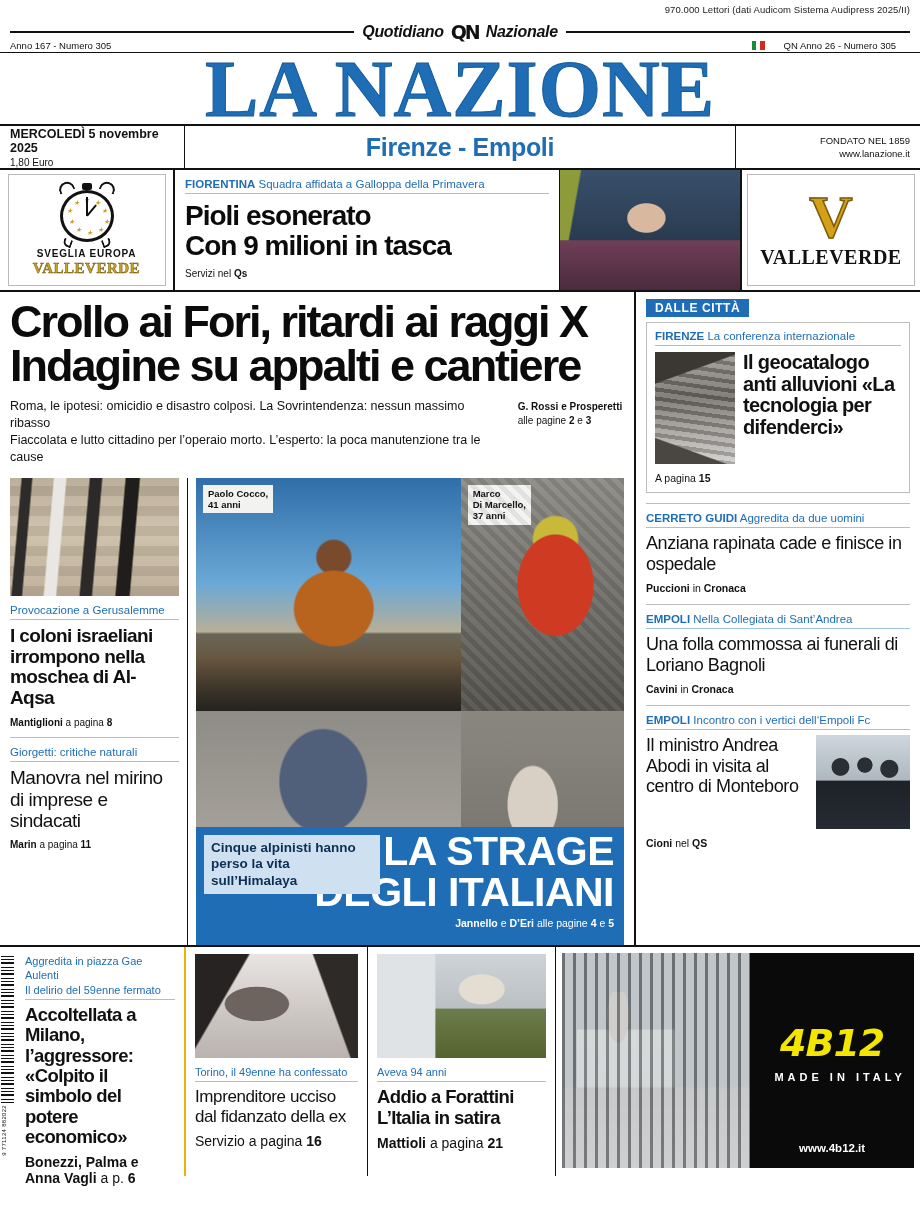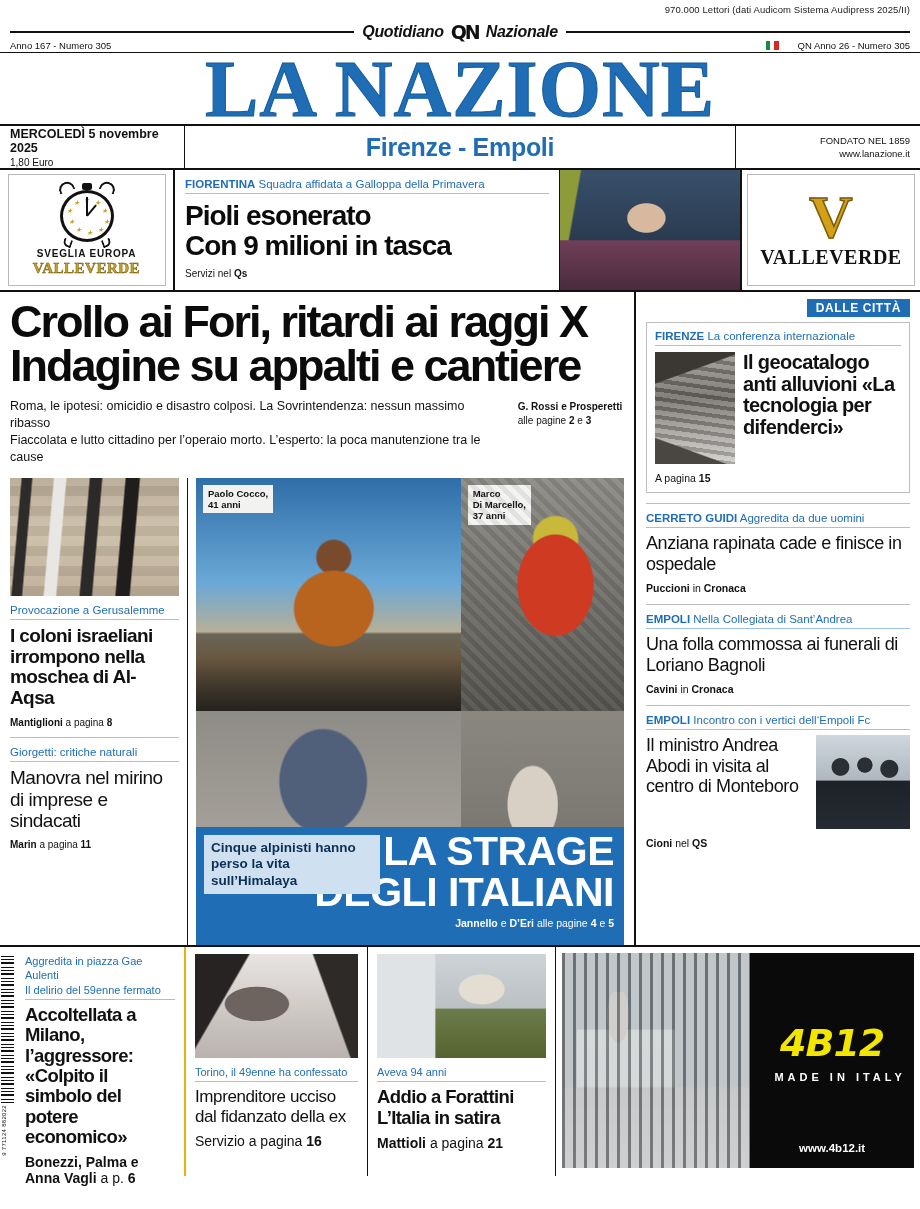--- a/index.html
+++ b/index.html
@@ -26,21 +26,21 @@
   }
   .qn-rule { flex: 1 1 auto; height: 2px; background: #111; }
   .qn-logo { display: flex; align-items: center; gap: 7px; white-space: nowrap; }
   .qn-word { font-size: 16px; font-weight: bold; font-style: italic; letter-spacing: -.3px; }
   .qn-mark {
     font-size: 19px; font-weight: bold; letter-spacing: -2px;
     font-family: "DejaVu Sans", sans-serif;
   }
   .anno-left { position: absolute; left: 10px; top: 40px; font-size: 9.5px; }
   .anno-right {
-    position: absolute; right: 10px; top: 40px; font-size: 9.5px;
+    position: absolute; right: 24px; top: 40px; font-size: 9.5px;
     display: flex; align-items: center; gap: 19px;
   }
   .flag { display: inline-flex; height: 9px; width: 13px; }
   .flag i { display: block; width: 33.33%; height: 100%; }
   .flag .g { background: #1a8a3c; }
   .flag .w { background: #ffffff; }
   .flag .r { background: #d52b1e; }
 
   
   .masthead {
@@ -197,21 +197,21 @@
   .mont-banner .l2 { padding-top: 2px; }
   .mont-occhiello {
     position: absolute; left: 8px; top: 8px; width: 176px;
     background: #cfe0f1; color: #0b2f55; font-weight: bold;
     font-size: 13.5px; line-height: 1.22; padding: 5px 7px;
   }
   .mont-ref { text-align: right; font-size: 10.5px; padding: 5px 10px 0 0; color: #fff; }
   .mont-ref b { font-weight: bold; }
 
   
-  .dalle-badge-wrap { text-align: right; }
+  .dalle-badge-wrap { text-align: left; }
   .dalle-badge {
     display: inline-block; background: #1f6db5; color: #fff;
     font-size: 12px; font-weight: bold; letter-spacing: .6px; padding: 2px 9px;
   }
   .side-box { border: 1px solid #bdbdbd; padding: 7px 8px 8px 8px; margin-top: 5px; }
   .side-flex { display: flex; gap: 8px; margin-top: 6px; }
   .ph-flood { width: 80px; height: 112px; flex: none; }
   .geo-head {
     font-family: "Liberation Sans", sans-serif; font-weight: bold;
     font-size: 20px; line-height: 1.08; letter-spacing: -.6px; flex: 1 1 auto;

